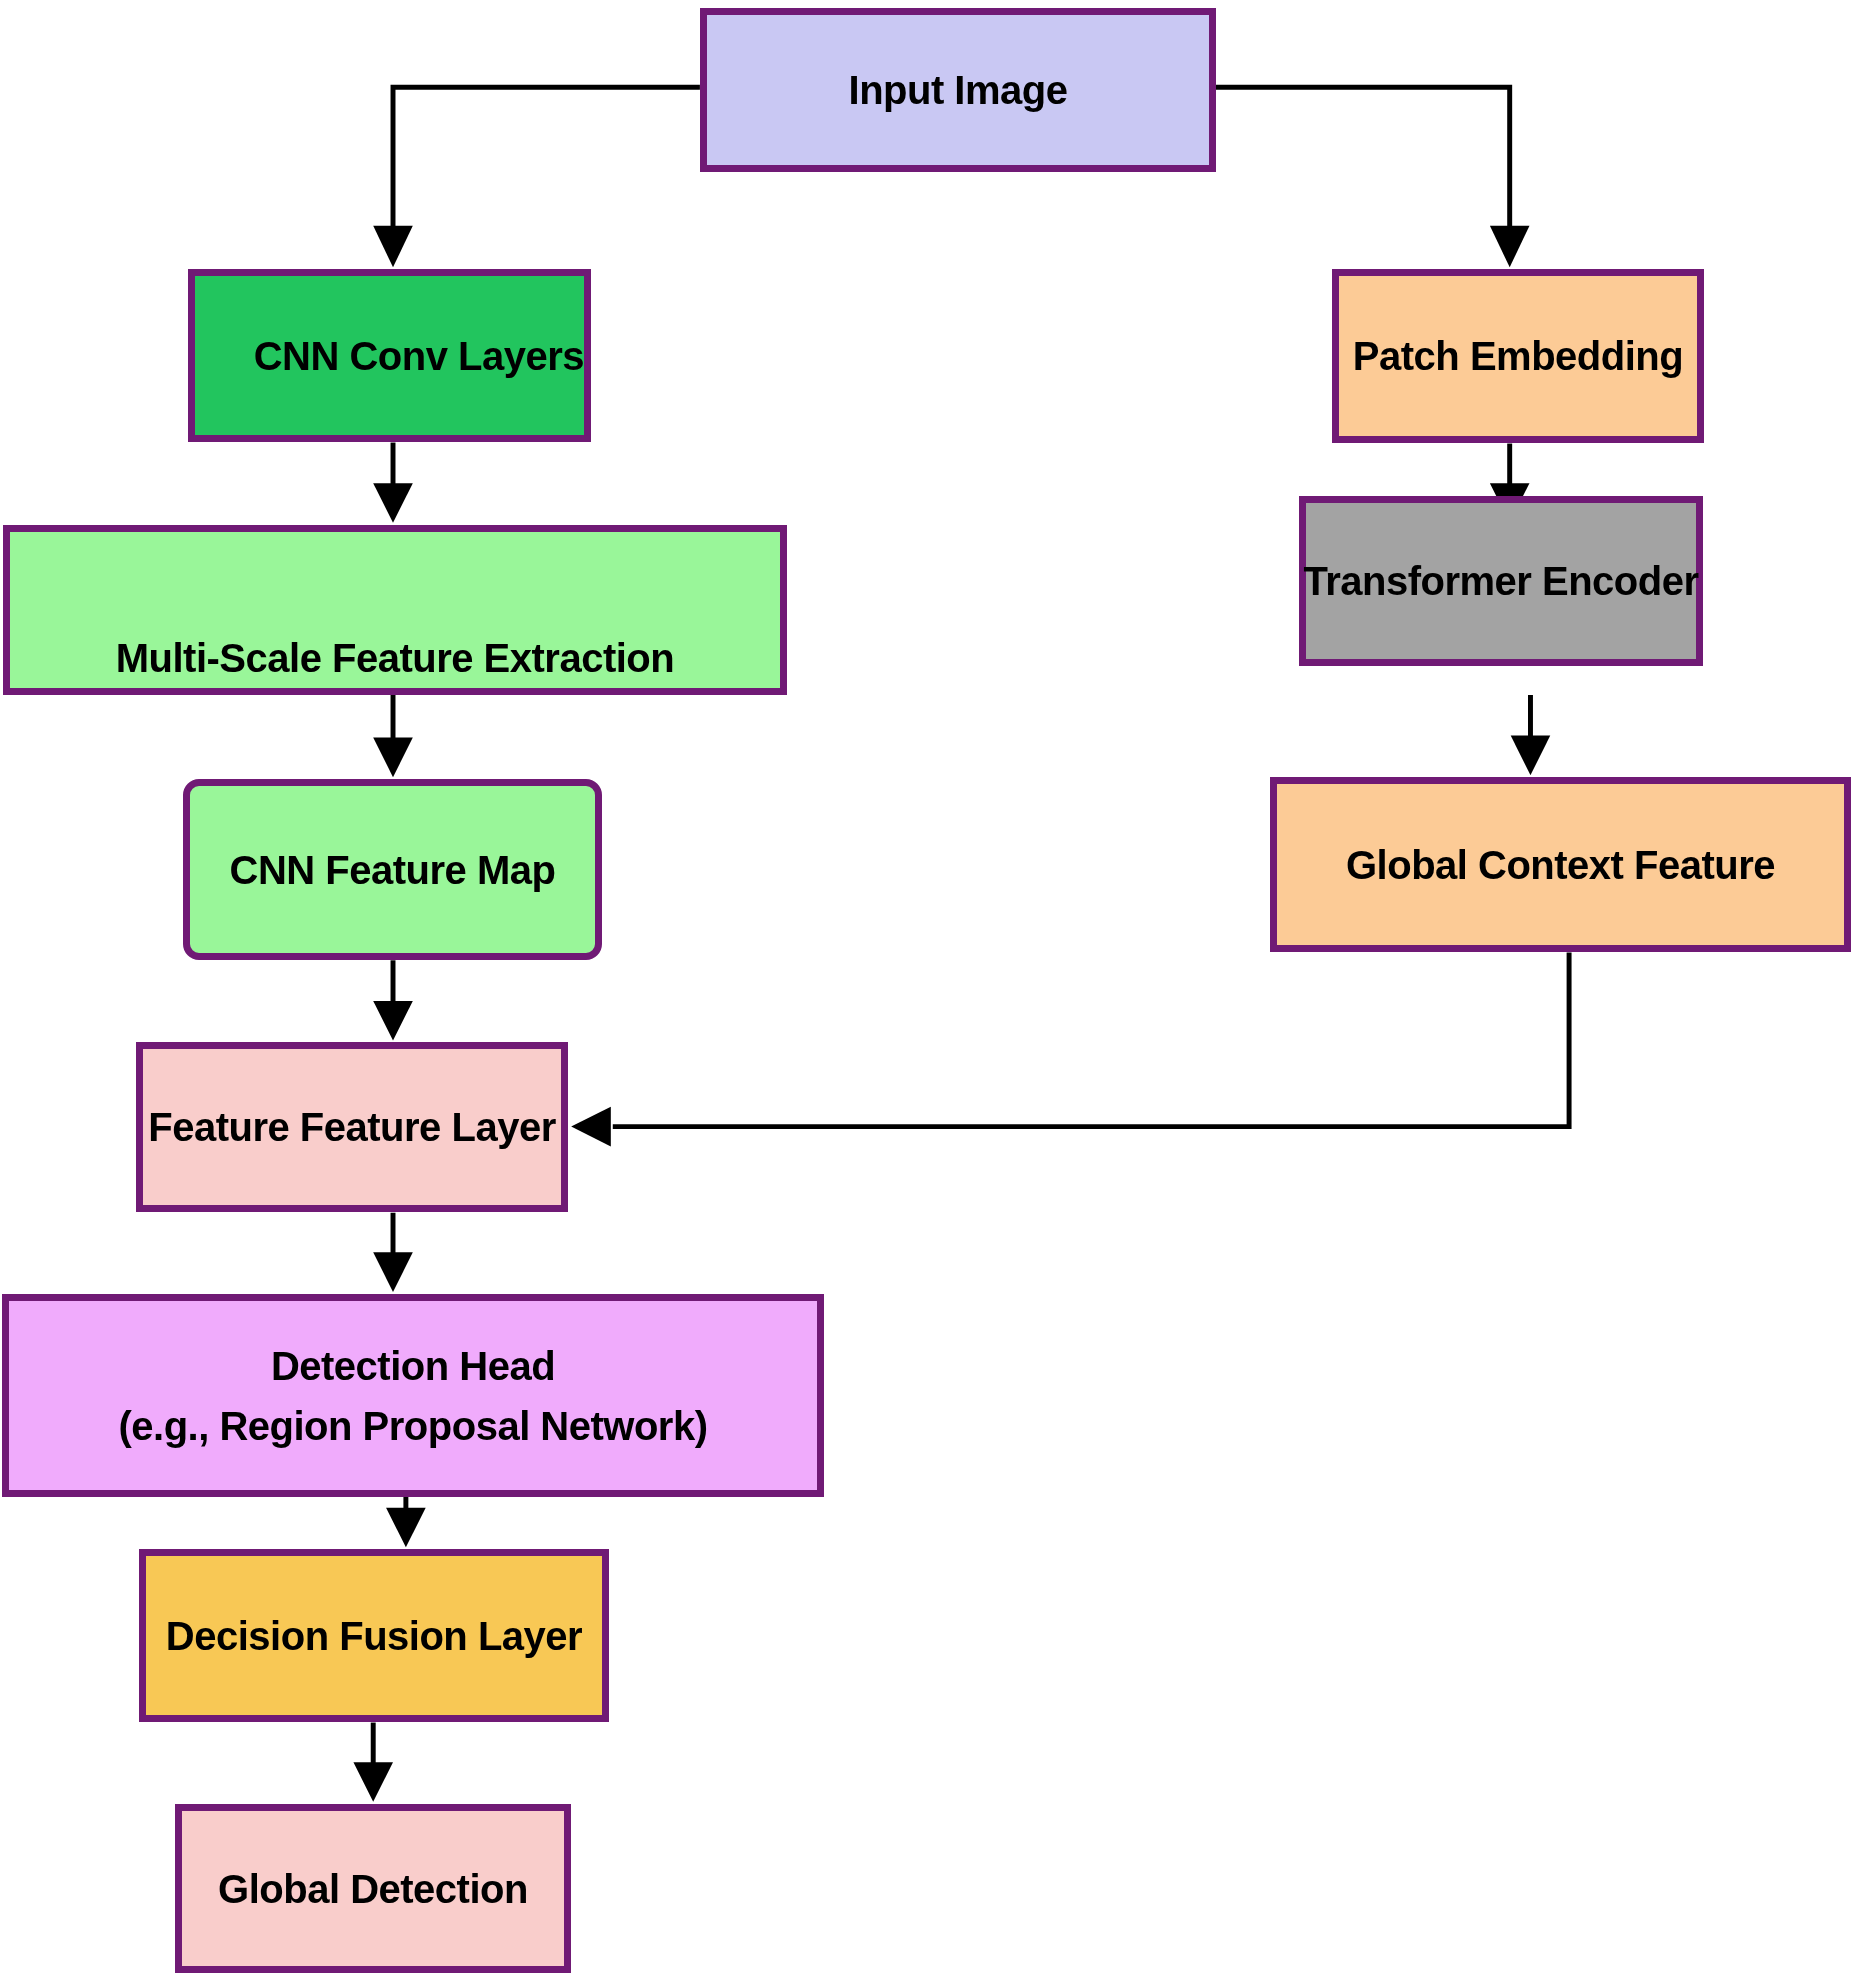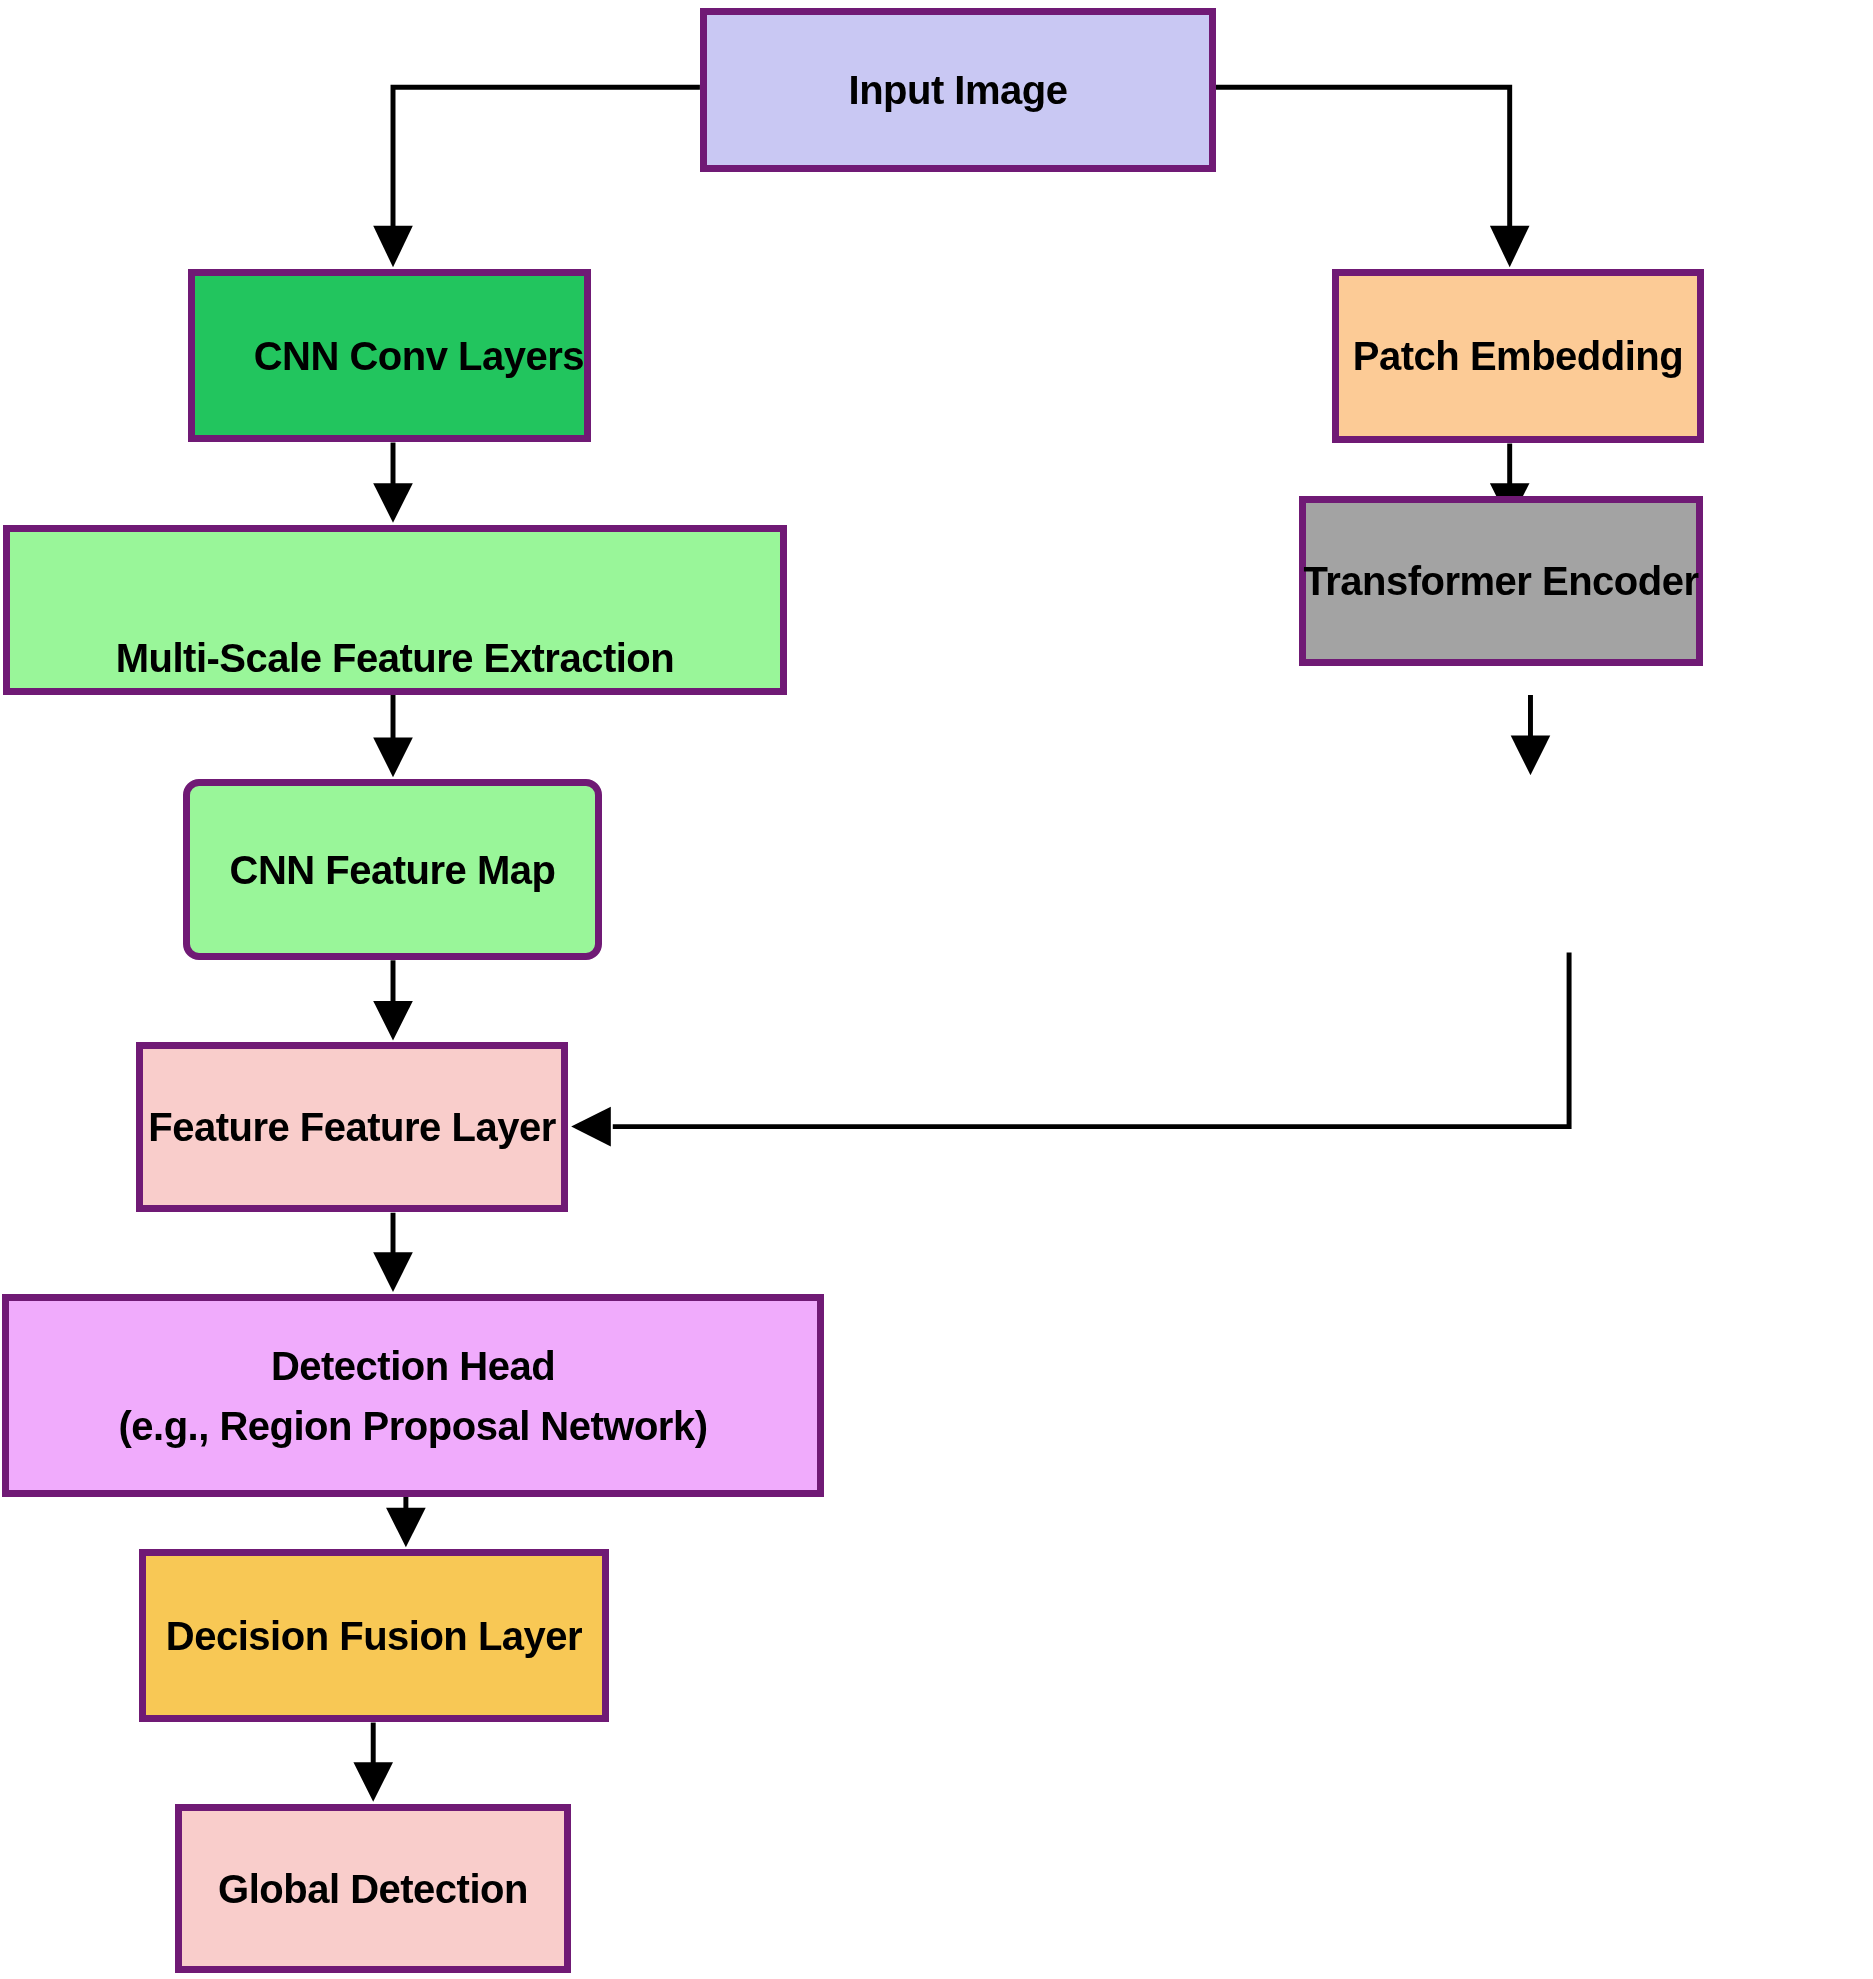--- a/index.html
+++ b/index.html
@@ -115,20 +115,23 @@
   </div>
 
   <div class="node" style="left: 1299px; top: 496px; width: 404px; height: 170px; background: #a3a3a3;">
     <span class="node-label">Transformer Encoder</span>
   </div>
 
   <div class="node" style="left: 183px; top: 779px; width: 419px; height: 181px; background: rgb(153, 246, 153); border-radius: 16px;">
     <span class="node-label">CNN Feature Map</span>
   </div>
 
+  <div class="node" style="left: 1270px; top: 777px; width: 581px; height: 175px; background: rgb(252, 203, 150);">
+    <span class="node-label">Global Context Feature</span>
+  </div>
 
   <div class="node" style="left: 136px; top: 1042px; width: 432px; height: 170px; background: rgb(249, 205, 203);">
     <span class="node-label">Feature Feature Layer</span>
   </div>
 
   <div class="node" style="left: 2px; top: 1294px; width: 822px; height: 203px; background: #f0abfc;">
     <span class="node-label">Detection Head</span>
     <span class="node-label">(e.g., Region Proposal Network)</span>
   </div>
 

